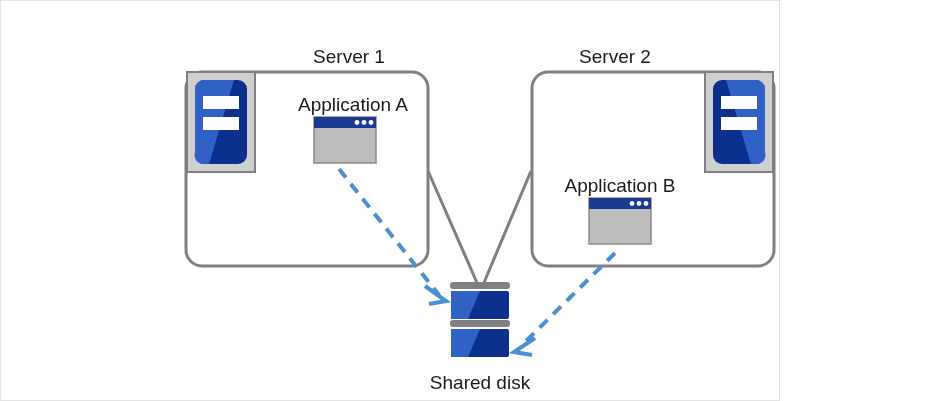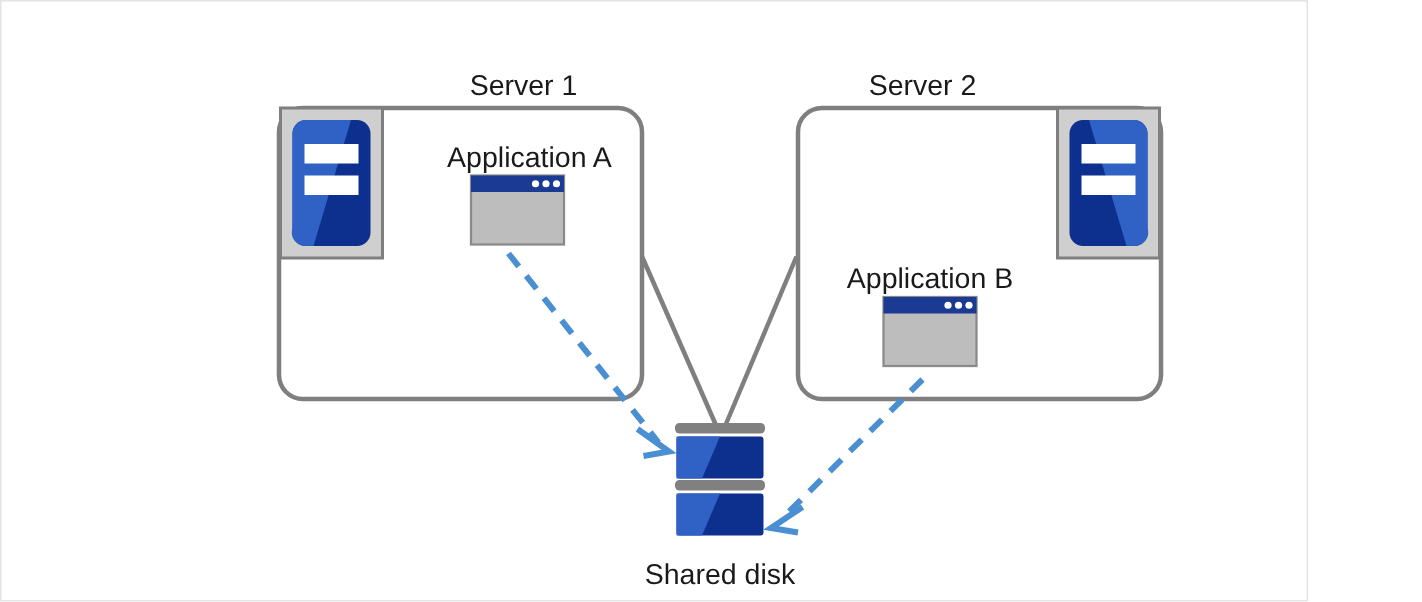--- a/index.html
+++ b/index.html
@@ -5,21 +5,21 @@
   html, body {
     margin: 0;
     padding: 0;
     background: #ffffff;
   }
   body {
     font-family: "Liberation Sans", sans-serif;
   }
   #diagram-root {
     position: relative;
-    width: 872px;
+    width: 780px;
     height: 401px;
     background: #ffffff;
     border: 1px solid #e3e3e3;
     box-sizing: border-box;
     overflow: hidden;
   }
   #diagram-svg {
     position: absolute;
     left: 0;
     top: 0;

